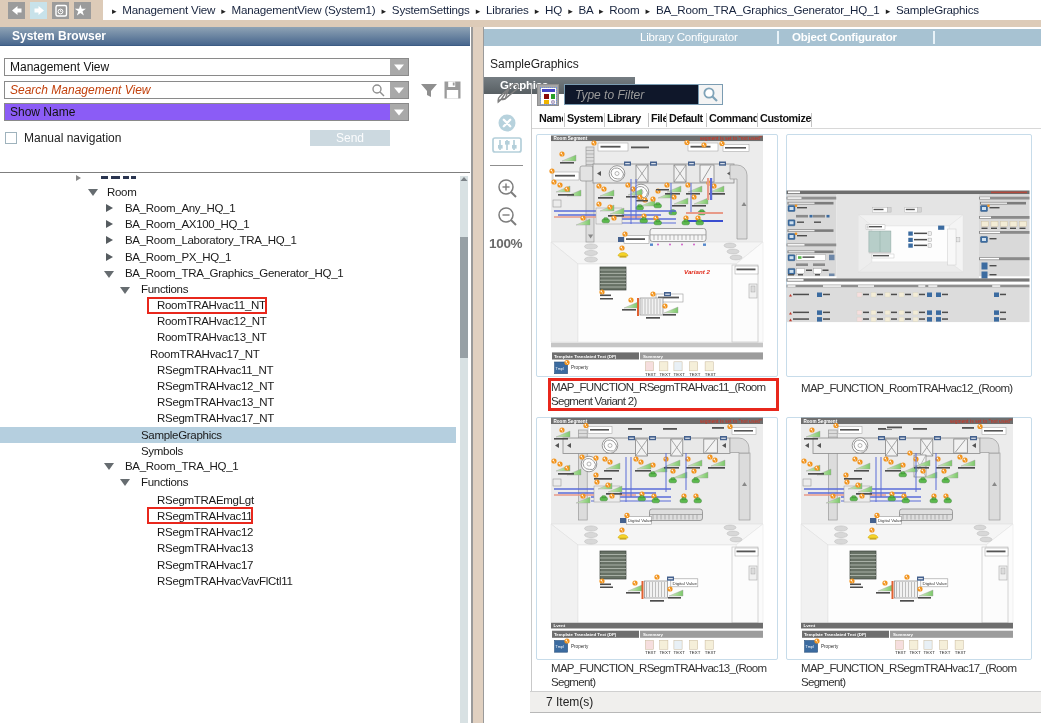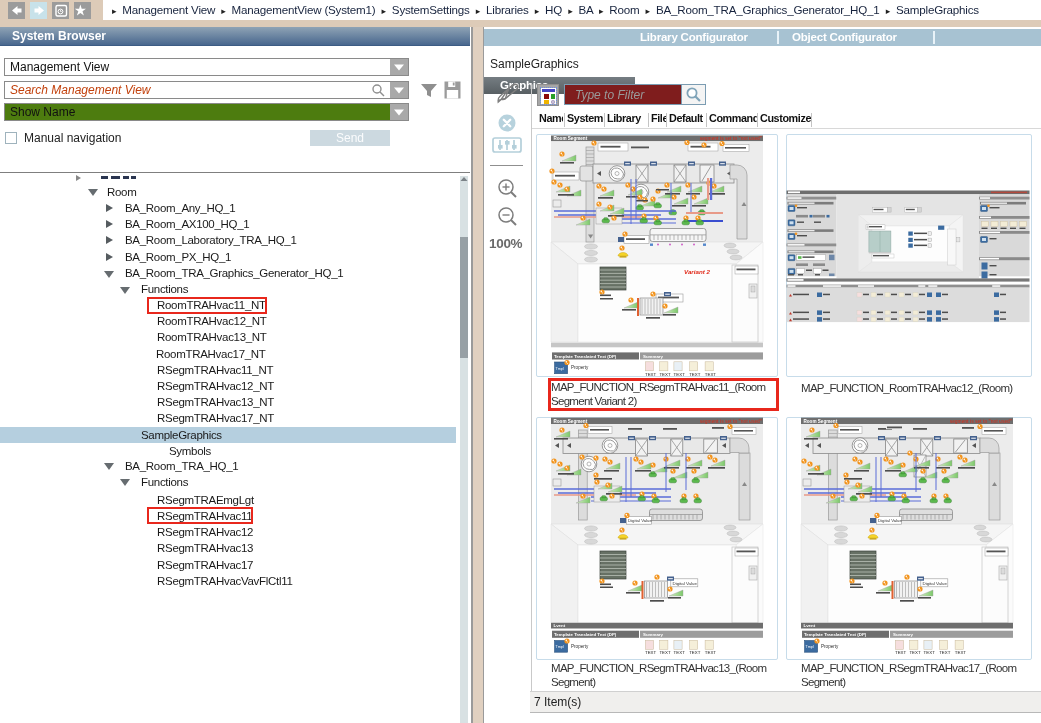--- a/index.html
+++ b/index.html
@@ -61,21 +61,21 @@
   <svg class="abs" style="left:420px;top:83px;" width="18" height="15">
       <path d="M1 1 L17 1 L11 8 L11 14 L7 12 L7 8 Z" fill="#8f8f8f"></path>
     </svg>
   <svg class="abs" style="left:444px;top:81px;" width="17" height="18" viewBox="0 0 17 18">
       <path d="M0.5 0.5 H16.5 V17.5 H0.5 Z" fill="#9b9b9b"></path>
       <rect x="4.2" y="0.5" width="7" height="5.5" fill="#fff"></rect>
       <rect x="8.8" y="1.5" width="1.8" height="3" fill="#9b9b9b"></rect>
       <rect x="2.8" y="9" width="11.4" height="8.5" fill="#fff"></rect>
     </svg>
 
-  <div class="abs" style="left:4px;top:103px;width:405px;height:18px;border:1px solid #8a8a8a;background:#4d7c0f;">
+  <div class="abs" style="left:4px;top:103px;width:405px;height:18px;border:1px solid #8a8a8a;background:#8b5cf6;">
     <div style="margin:1px 0 0 5px;font-size:12px;color:#111;">Show Name</div>
     <div class="abs" style="right:0;top:0;width:18px;height:16px;background:#a9a9a9;"></div>
     <svg class="abs" style="right:0;top:0;" width="18" height="16">
         <path d="M4 5.5 L14 5.5 L9 11.5 Z" fill="#fff"></path>
       </svg>
   </div>
 
   <div class="abs" style="left:5px;top:132px;width:12px;height:12px;border:1px solid #9fb3bd;background:#fff;"></div>
   <div class="abs" style="left:24px;top:131px;font-size:12px;color:#222;">Manual navigation</div>
   <div class="abs" style="left:310px;top:130px;width:80px;height:16px;background:#ccd9e0;">
@@ -105,28 +105,28 @@
   <div class="tri-r" style="left:106px;top:253px;"></div>
     <div class="trow" style="left:125px;top:249px;">BA_Room_PX_HQ_1</div>
   <div class="tri-d" style="left:104px;top:271px;"></div>
     <div class="trow" style="left:125px;top:265px;">BA_Room_TRA_Graphics_Generator_HQ_1</div>
   <div class="tri-d" style="left:120px;top:287px;"></div>
     <div class="trow" style="left:141px;top:281px;">Functions</div>
   <div class="trow" style="left:157px;top:297px;">RoomTRAHvac11_NT</div>
   <div class="abs" style="left:147px;top:297px;width:120px;height:17px;border:2px solid #e8271c;"></div>
   <div class="trow" style="left:157px;top:313px;">RoomTRAHvac12_NT</div>
   <div class="trow" style="left:157px;top:329px;">RoomTRAHvac13_NT</div>
-  <div class="trow" style="left:156px;top:346px;">RoomTRAHvac17_NT</div>
+  <div class="trow" style="left:150px;top:346px;">RoomTRAHvac17_NT</div>
   <div class="trow" style="left:157px;top:362px;">RSegmTRAHvac11_NT</div>
   <div class="trow" style="left:157px;top:378px;">RSegmTRAHvac12_NT</div>
   <div class="trow" style="left:157px;top:394px;">RSegmTRAHvac13_NT</div>
   <div class="trow" style="left:157px;top:410px;">RSegmTRAHvac17_NT</div>
   <div class="abs" style="left:0;top:427px;width:456px;height:16px;background:#b5cfdf;"></div>
   <div class="trow" style="left:141px;top:427px;">SampleGraphics</div>
-  <div class="trow" style="left:141px;top:443px;margin-left:28px;">Symbols</div>
+  <div class="trow" style="left:141px;top:443px;">Symbols</div>
   <div class="tri-d" style="left:104px;top:463px;"></div>
     <div class="trow" style="left:125px;top:458px;">BA_Room_TRA_HQ_1</div>
   <div class="tri-d" style="left:120px;top:479px;"></div>
     <div class="trow" style="left:141px;top:474px;">Functions</div>
   <div class="trow" style="left:157px;top:492px;">RSegmTRAEmgLgt</div>
   <div class="trow" style="left:157px;top:508px;border-radius:8px;">RSegmTRAHvac11</div>
   <div class="abs" style="left:147px;top:507px;width:106px;height:17px;border:2px solid #e8271c;"></div>
   <div class="trow" style="left:157px;top:524px;">RSegmTRAHvac12</div>
   <div class="trow" style="left:157px;top:540px;">RSegmTRAHvac13</div>
   <div class="trow" style="left:157px;top:557px;">RSegmTRAHvac17</div>
@@ -142,21 +142,21 @@
   <div class="abs" style="left:472.5px;top:27px;width:10px;height:696px;background:#e0d0c0;"></div>
   <div class="abs" style="left:482.5px;top:27px;width:1px;height:696px;background:#9a9a9a;"></div>
 
   <div class="abs" style="left:484px;top:27px;width:557px;height:696px;background:#fff;"></div>
 
   <div class="abs" style="left:484px;top:29px;width:557px;height:17px;background:#a7c2d2;"></div>
   <div class="abs" style="left:484px;top:29px;width:151px;height:17px;background:linear-gradient(#757d82,#585f63);margin-top:48px;">
     <div style="margin:2px 0 0 16px;font-size:11.5px;letter-spacing:-0.2px;font-weight:bold;color:#fff;">Graphics</div>
   </div>
   <div class="abs" style="left:635px;top:29px;width:142px;height:17px;">
-    <div style="margin:2px 12px 0 5px;font-size:11.5px;letter-spacing:-0.2px;font-weight:bold;color:#fff;">Library Configurator</div>
+    <div style="margin:2px 12px 0 5px;font-size:11.5px;letter-spacing:-0.2px;font-weight:normal;color:#fff;">Library Configurator</div>
   </div>
   <div class="abs" style="left:777px;top:31px;width:2px;height:13px;background:#e8f2f8;"></div>
   <div class="abs" style="left:779px;top:29px;width:154px;height:17px;">
     <div style="margin:2px 0 0 13px;font-size:11.5px;letter-spacing:-0.2px;font-weight:bold;color:#fff;">Object Configurator</div>
   </div>
   <div class="abs" style="left:933px;top:31px;width:2px;height:13px;background:#e8f2f8;"></div>
 
   <div class="abs" style="left:490px;top:57px;font-size:12px;color:#222;">SampleGraphics</div>
 
   <svg class="abs" style="left:497px;top:83px;" width="23" height="21" viewBox="0 0 23 21">
@@ -194,21 +194,21 @@
   <div class="abs" style="left:531px;top:84px;width:1px;height:629px;background:#c9c9c9;"></div>
 
   <div class="abs" style="left:537px;top:84px;width:22px;height:22px;border:1px solid #8f8f8f;background:#a6a6a6;">
     <div class="abs" style="left:3px;top:2.5px;width:15px;height:16px;background:#fff;outline:1px dotted #6f8fd8;"></div>
     <div class="abs" style="left:4px;top:3.5px;width:13px;height:3.5px;background:#4444c4;"></div>
     <div class="abs" style="left:5.5px;top:9px;width:5px;height:5px;background:#8c0a0a;"></div>
     <div class="abs" style="left:5.5px;top:15px;width:5px;height:4px;background:#f0b400;"></div>
     <div class="abs" style="left:12.5px;top:9px;width:4.5px;height:4.5px;background:#28a028;"></div>
     <div class="abs" style="left:12.5px;top:15px;width:4.5px;height:4px;background:#cfc8da;border-radius:50%;border:1px solid #a89cc0;"></div>
   </div>
-  <div class="abs" style="left:564px;top:84px;width:142px;height:21px;border:1px solid #7b9cb2;background:#7f1d1d;">
+  <div class="abs" style="left:564px;top:84px;width:159px;height:21px;border:1px solid #7b9cb2;background:#0f172a;">
     <div style="margin:3px 0 0 10px;font-size:12px;font-style:italic;color:#9a9a9a;">Type to Filter</div>
     <div class="abs" style="right:0;top:0;width:24px;height:19px;background:#f4f4f4;border-left:1px solid #7b9cb2;"></div>
     <svg class="abs" style="right:2px;top:1px;" width="19" height="17" viewBox="0 0 19 17">
       <circle cx="8" cy="7" r="4.6" fill="#fff" stroke="#7fa3b8" stroke-width="1.8"></circle>
       <line x1="11.5" y1="10.5" x2="16" y2="15" stroke="#7fa3b8" stroke-width="2.2"></line>
     </svg>
   </div>
 
   <style>
     .th { position:absolute; top:112px; height:16px; font-size:10.8px; letter-spacing:-0.4px; font-weight:bold; color:#111; white-space:nowrap; overflow:hidden; }
@@ -1012,16 +1012,16 @@
       <use href="#txtsq" x="169.1" y="223.3" fill="#f5efd9"></use>
     </g>
     <text x="109" y="237" font-size="4.4" fill="#222">TEXT</text>
     <text x="123.4" y="237" font-size="4.4" fill="#222">TEXT</text>
     <text x="137.6" y="237" font-size="4.4" fill="#222">TEXT</text>
     <text x="153.2" y="237" font-size="4.4" fill="#222">TEXT</text>
     <text x="168.8" y="237" font-size="4.4" fill="#222">TEXT</text>
   </svg>
 
   <div class="abs" style="left:530px;top:691px;width:511px;height:22px;background:#f0efed;border-top:1px solid #d0d0d0;border-bottom:1px solid #b8b8b8;">
-    <div style="margin:3px 0 0 4px;font-size:12px;color:#222;">7 Item(s)</div>
+    <div style="margin:3px 0 0 16px;font-size:12px;color:#222;">7 Item(s)</div>
   </div>
 
 </div>
 
 </body></html>

